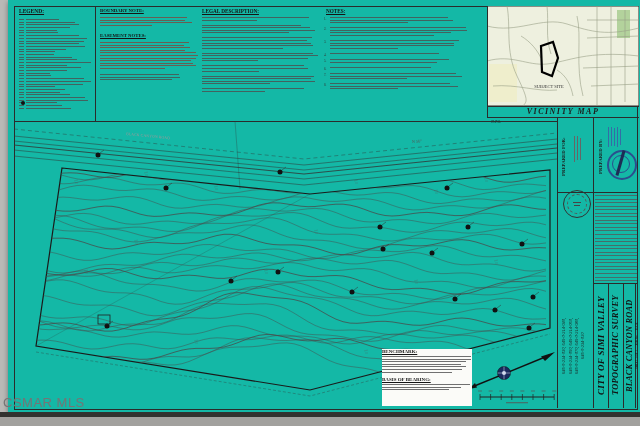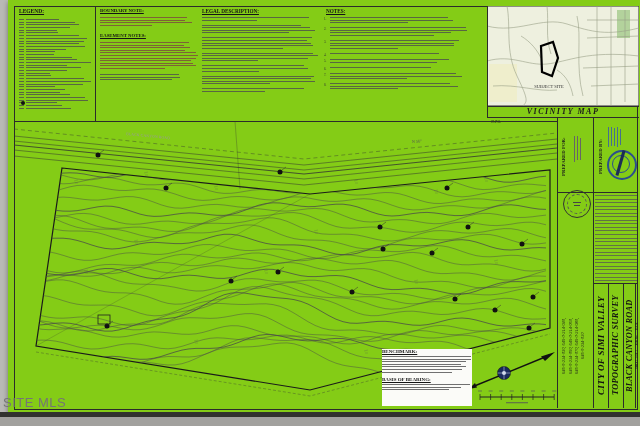--- a/index.html
+++ b/index.html
@@ -1,18 +1,18 @@
 <!DOCTYPE html>
 <html><head>
 <meta charset="utf-8">
 <style>
   html,body{margin:0;padding:0}
   body{width:640px;height:426px;position:relative;overflow:hidden;
        background:#b9b9b6;font-family:"Liberation Serif",serif;color:#1c1c1c}
-  .sheet{position:absolute;left:8px;top:0;width:632px;height:413px;background:#84cc16;
+  .sheet{position:absolute;left:8px;top:0;width:632px;height:413px;background:#14b8a6;
          box-shadow:0 2px 5px rgba(0,0,0,.4)}
   .frame{position:absolute;left:6px;top:6px;width:622px;height:402px;border:1px solid #2b2b2b}
   .vline{position:absolute;width:1px;background:#2b2b2b}
   .hline{position:absolute;height:1px;background:#2b2b2b}
   .abs{position:absolute}
   .head{font-weight:bold;text-decoration:underline;color:#141414;white-space:nowrap}
   .tl{height:1px;background:#4d4d4d;margin-bottom:1.6px;opacity:.8}
   .lines.red .tl{background:#7c493e}
   .lines{overflow:hidden}
   .vtext{writing-mode:vertical-rl;transform:rotate(180deg);display:flex;
@@ -594,13 +594,13 @@
   <div class="vline" style="left:627px;top:283px;height:125px"></div>
 
   <div class="abs vtext title-cell" style="left:585px;top:283px;width:15px;height:125px;font-size:9px">CITY OF SIMI VALLEY</div>
   <div class="abs vtext title-cell" style="left:600px;top:283px;width:15px;height:125px;font-size:8.4px">TOPOGRAPHIC SURVEY</div>
   <div class="abs vtext title-cell" style="left:615px;top:283px;width:12px;height:125px;font-size:8.2px">BLACK CANYON ROAD</div>
   <div class="abs vtext" style="left:627px;top:283px;width:4px;height:125px;font-size:3.1px">SHEET 1 OF 1      JOB No.      DATE</div>
 </div>
 
 <div class="band-dark"></div>
 <div class="band-gray"></div>
-<div class="watermark">SITE MLS</div>
+<div class="watermark">CSMAR MLS</div>
 
 </body></html>

